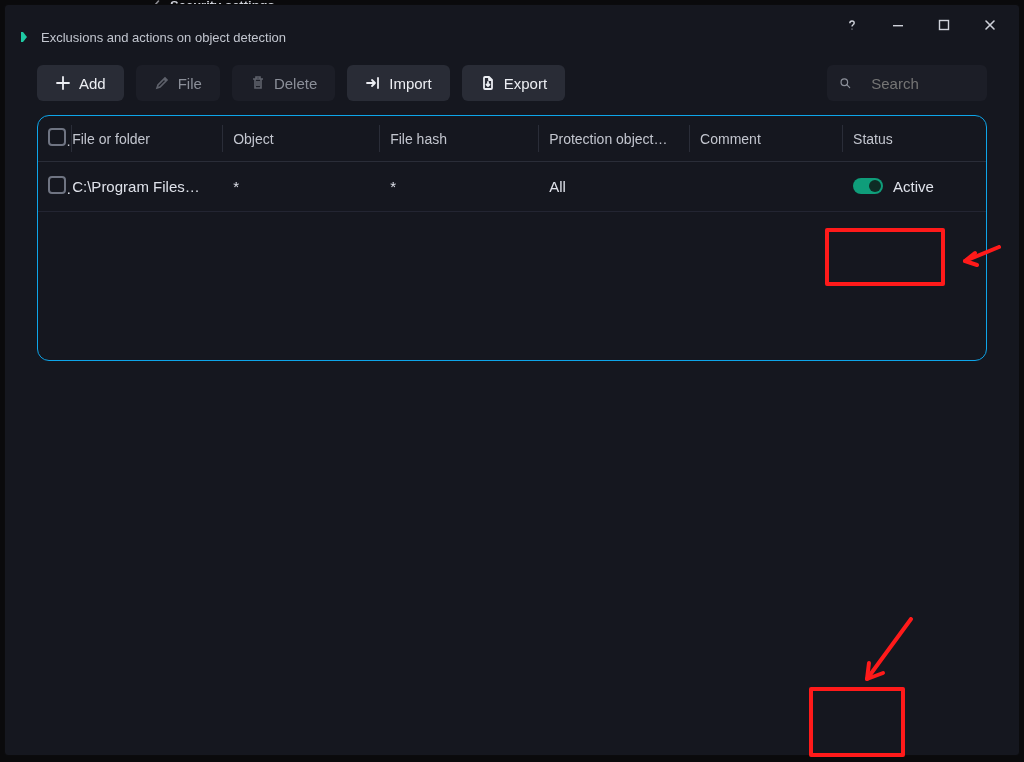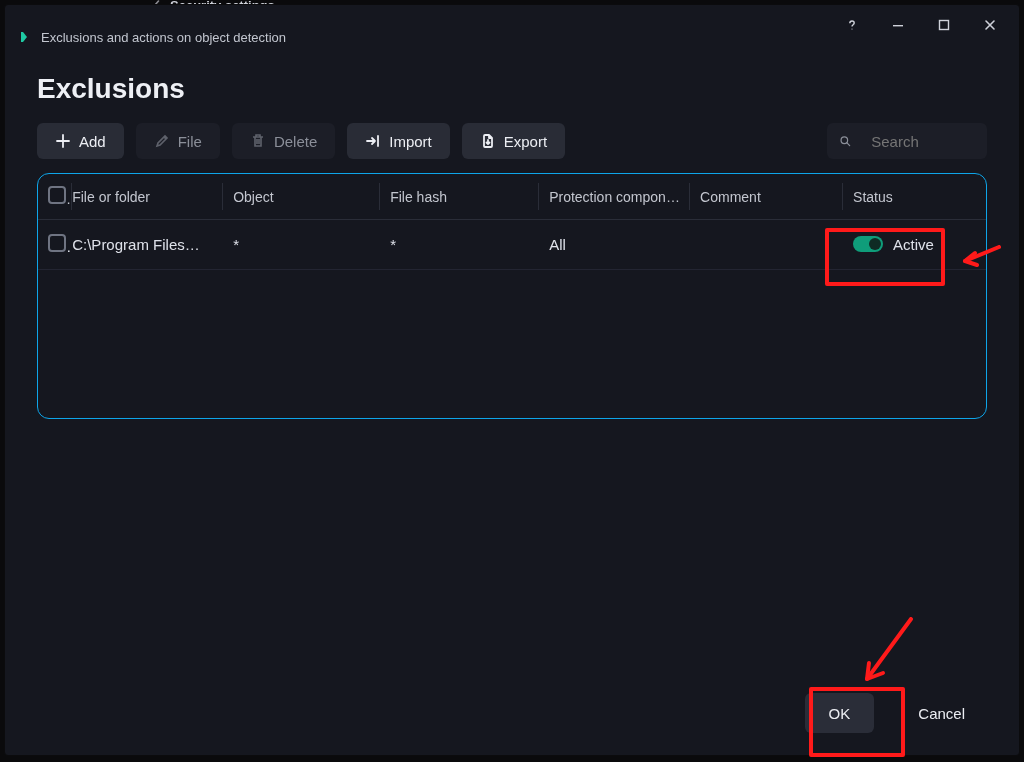--- a/index.html
+++ b/index.html
@@ -139,21 +139,20 @@
         </svg>
     </div>
     <div class="winbtn">
       <svg width="12" height="12" viewBox="0 0 12 12">
           <path d="M2 2l8 8M10 2l-8 8" stroke="currentColor" stroke-width="1.6" stroke-linecap="round"></path>
         </svg>
     </div>
   </div>
 
   <div class="body">
-    <h1 class="page-title">Exclusions</h1>
 
     <div class="toolbar">
       <button class="btn">
         <svg width="16" height="16" viewBox="0 0 16 16">
             <path d="M8 2v12M2 8h12" stroke="currentColor" stroke-width="1.8" stroke-linecap="round"></path>
           </svg>
         <span>Add</span>
       </button>
       <button class="btn dim">
         <svg width="16" height="16" viewBox="0 0 16 16" fill="none" stroke="currentColor" stroke-width="1.6">
@@ -201,21 +200,21 @@
             <col class="col-status">
         </colgroup>
         <thead>
           <tr>
             <th style="border-right:none">
               <span class="chk"></span>
             </th>
             <th style="padding-left:0">File or folder</th>
             <th>Object</th>
             <th>File hash</th>
-            <th>Protection compone…</th>
+            <th>Protection object…</th>
             <th>Comment</th>
             <th>Status</th>
           </tr>
         </thead>
         <tbody>
           <tr>
             <td><span class="chk"></span></td>
             <td style="padding-left:0">C:\Program Files…</td>
             <td>*</td>
             <td>*</td>
@@ -226,24 +225,20 @@
                 <span class="toggle"></span>
                 <span>Active</span>
               </div>
             </td>
           </tr>
         </tbody>
       </table>
     </div>
   </div>
 
-  <div class="footer">
-    <button class="fbtn">OK</button>
-    <button class="fbtn ghost">Cancel</button>
-  </div>
 
   <div class="hl-status"></div>
   <svg class="arrow-status" width="40" height="28">
     <path d="M38 2 L4 16" stroke="#ff1a1a" stroke-width="4" stroke-linecap="round"></path>
     <path d="M4 16 L14 8 M4 16 L16 20" stroke="#ff1a1a" stroke-width="4" stroke-linecap="round"></path>
   </svg>
   <div class="hl-ok"></div>
   <svg class="arrow-ok" width="60" height="70">
     <path d="M52 2 L8 62" stroke="#ff1a1a" stroke-width="4" stroke-linecap="round"></path>
     <path d="M8 62 L10 46 M8 62 L24 56" stroke="#ff1a1a" stroke-width="4" stroke-linecap="round"></path>

